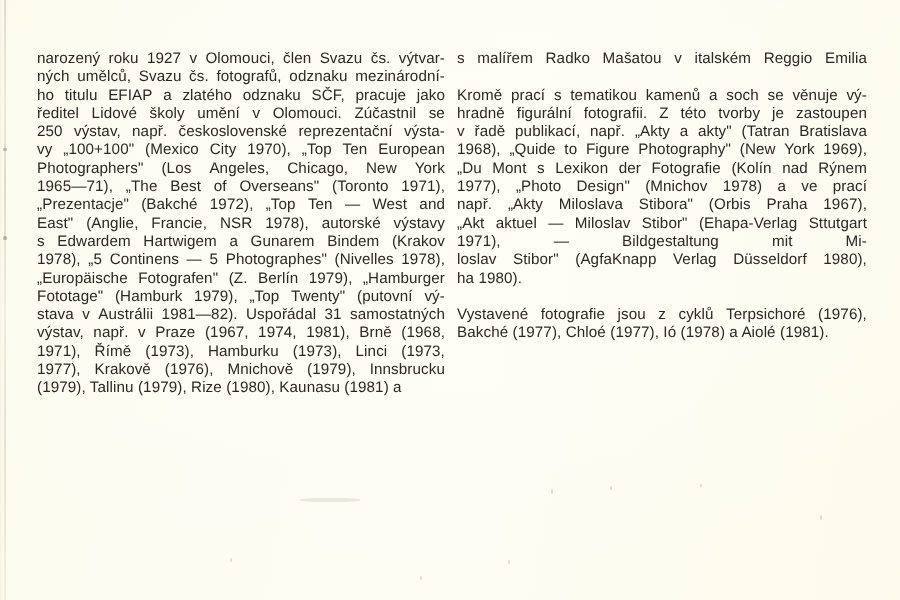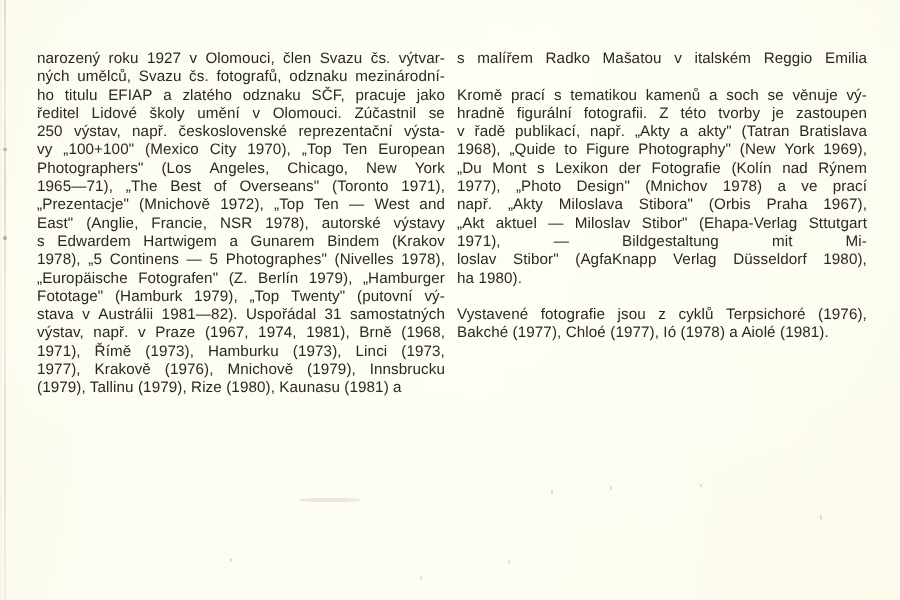--- a/index.html
+++ b/index.html
@@ -188,21 +188,21 @@
             <span>1965—71),</span>
             <span>„The</span>
             <span>Best</span>
             <span>of</span>
             <span>Overseans"</span>
             <span>(Toronto</span>
             <span>1971),</span>
           </div>
           <div class="line j">
             <span>„Prezentacje"</span>
-            <span>(Mnichově</span>
+            <span>(Bakché</span>
             <span>1972),</span>
             <span>„Top</span>
             <span>Ten</span>
             <span>—</span>
             <span>West</span>
             <span>and</span>
           </div>
           <div class="line j">
             <span>East"</span>
             <span>(Anglie,</span>

